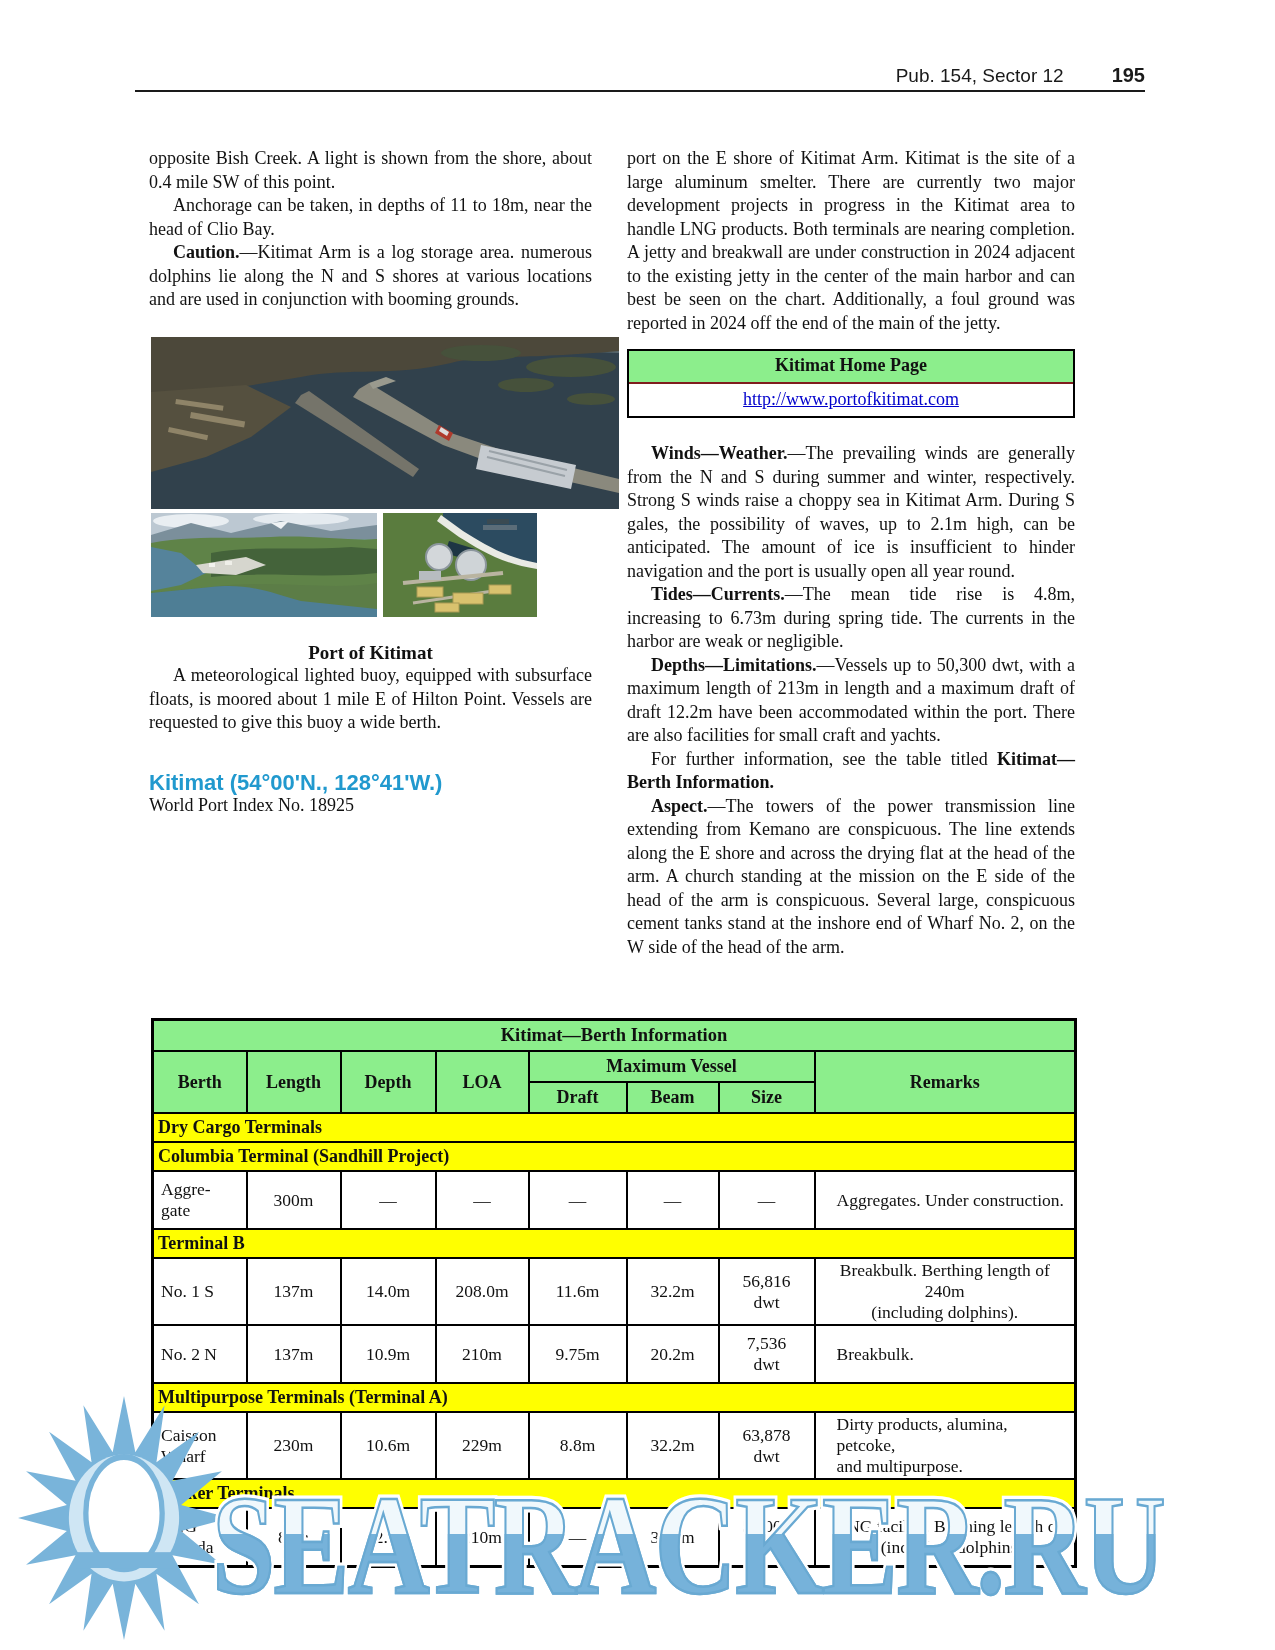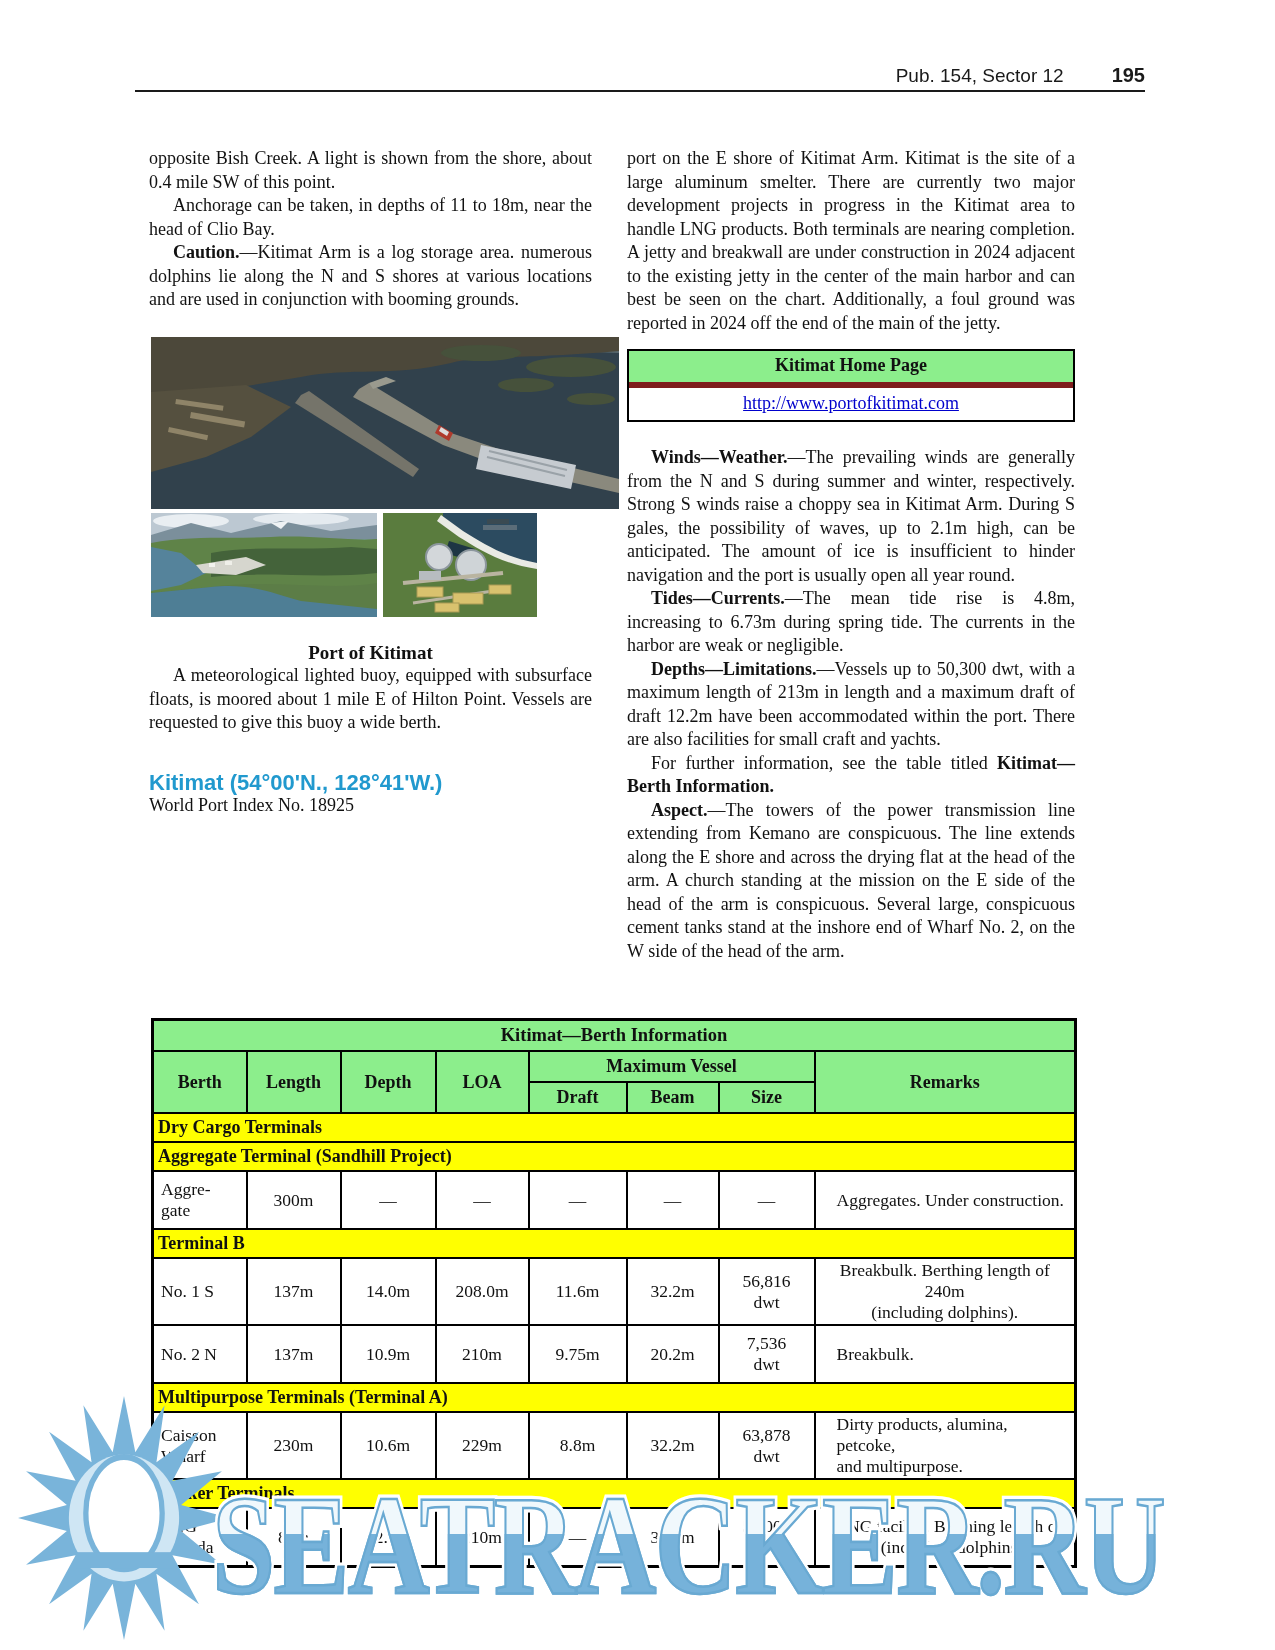--- a/index.html
+++ b/index.html
@@ -28,21 +28,21 @@
   .photos svg{display:block;}
   .photo-row{display:flex;gap:6px;margin-top:4px;}
   .caption{margin-top:24px;text-align:center;font-weight:bold;font-size:19px;text-indent:0;}
   .sec-heading{margin:36px 0 0 0;font-family:"Liberation Sans",sans-serif;font-weight:bold;
                font-size:22px;color:#2199CE;letter-spacing:0px;}
   .wpi{margin-top:26px;text-indent:24px;}
   .p1237{margin-top:20px;}
 
   
   .homepage-box{margin:14px 0 24px 0;border:2px solid #000;}
-  .hp-title{background:#8CEE8C;border-bottom:6px solid #7f1d1d;text-align:center;
+  .hp-title{background:#8CEE8C;border-bottom:2px solid #7f1d1d;text-align:center;
             font-weight:bold;font-size:18px;padding:3px 0 4px 0;text-indent:0;}
   .hp-link{text-align:center;padding:4px 0 5px 0;text-indent:0;}
   .hp-link a{color:#0000CC;text-decoration:underline;}
 
   
   .berth-table{position:absolute;left:151px;top:1018px;width:926px;border-collapse:collapse;
                table-layout:fixed;border:3px solid #000;background:#fff;}
   .berth-table td{border:2px solid #000;font-size:17.5px;padding:1px 4px;vertical-align:middle;}
   .berth-table .tt{background:#8CEE8C;font-weight:bold;text-align:center;font-size:18.5px;height:27px;}
   .berth-table .g{background:#8CEE8C;font-weight:bold;text-align:center;font-size:18px;height:27px;}
@@ -194,21 +194,21 @@
         <td class="g">Draft</td>
         <td class="g">Beam</td>
         <td class="g">Size</td>
       </tr>
     </thead>
     <tbody id="berth-tbody">
         <tr>
           <td colspan="8" class="y">Dry Cargo Terminals</td>
         </tr>
         <tr>
-          <td colspan="8" class="y">Aggregate Terminal (Sandhill Project)</td>
+          <td colspan="8" class="y">Columbia Terminal (Sandhill Project)</td>
         </tr>
         <tr>
           <td class="berth-cell">Aggre-
 gate</td>
           <td class="val">300m</td>
           <td class="val">—</td>
           <td class="val">—</td>
           <td class="val">—</td>
           <td class="val">—</td>
           <td class="val">—</td>

